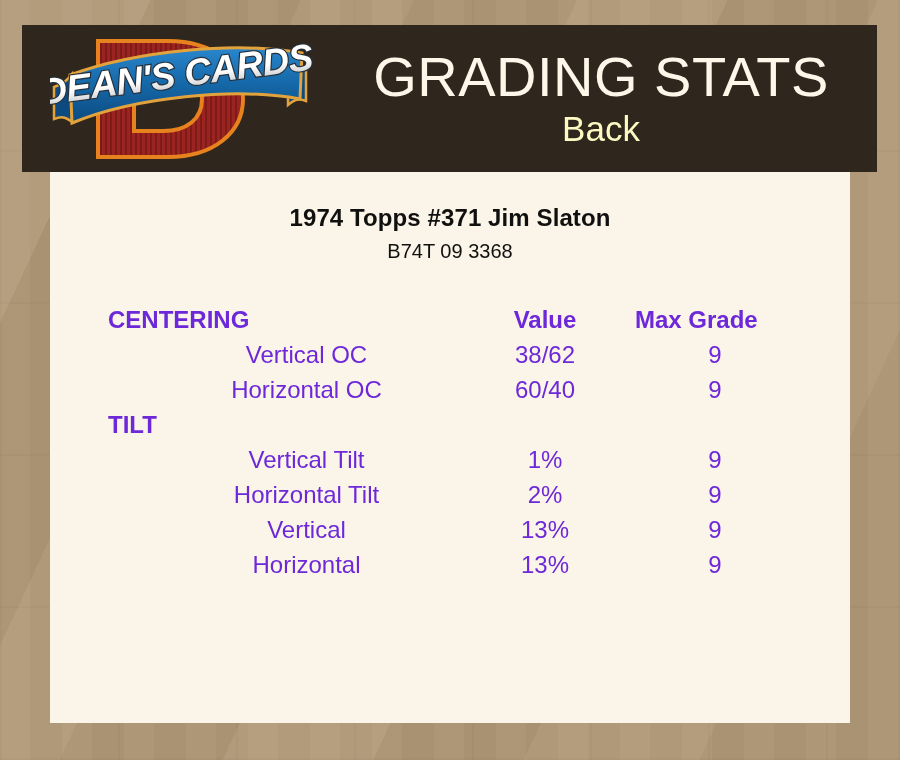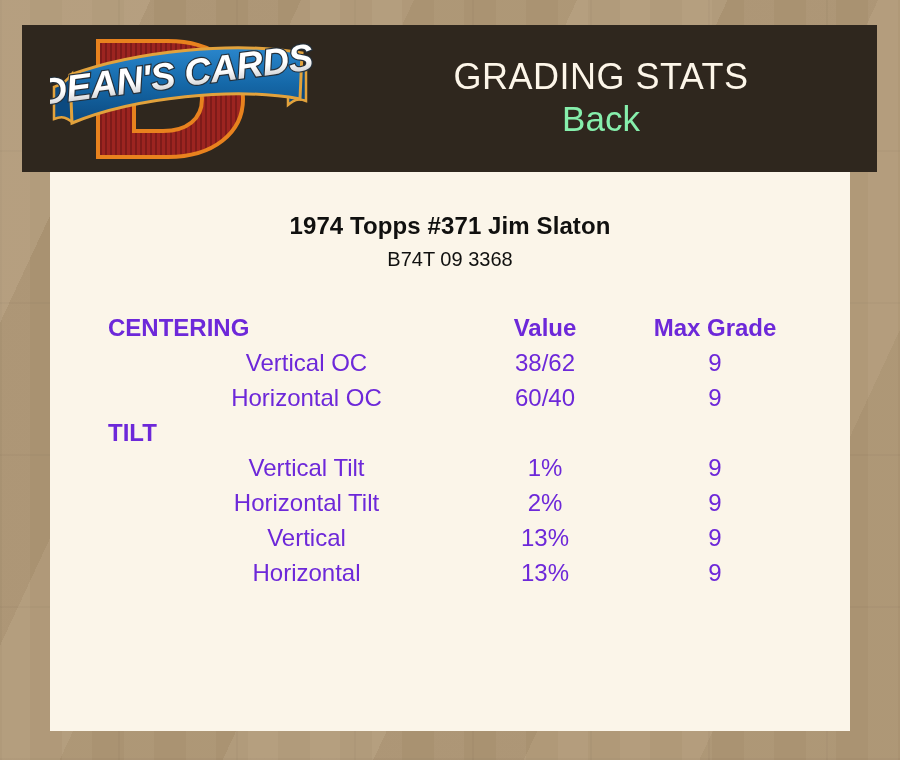--- a/index.html
+++ b/index.html
@@ -45,32 +45,32 @@
 
   
   #header-titles {
     position:absolute; left:303px; top:0;
     width:552px; height:147px;
     display:flex; flex-direction:column;
     align-items:center; justify-content:center;
   }
   #title-main {
     color:#fdf6e9;
-    font-size:36px; font-weight:400;
+    font-size:56px; font-weight:400;
     letter-spacing:.5px; line-height:1.04;
   }
   #title-sub {
-    color:#86efac;
+    color:#fef9c3;
     font-size:35px; font-weight:400;
     line-height:1.18; margin-top:2px;
   }
 
   
   #panel {
-    position:absolute; left:50px; top:172px;
+    position:absolute; left:50px; top:164px;
     width:800px; height:559px;
     background:#fbf5e9;
     z-index:3;
   }
 
   #card-title {
     margin-top:40px;
     text-align:center;
     color:#10100f;
     font-size:24px; font-weight:bold;
@@ -94,21 +94,21 @@
     padding:0; border:0;
     font-size:24px;
     line-height:35px;
     vertical-align:middle;
     white-space:nowrap;
   }
   #stats col.c-label { width:350px; }
   #stats col.c-value { width:180px; }
   #stats col.c-grade { width:160px; }
   .hdr-value { text-align:center; font-weight:bold; }
-  .hdr-grade { text-align:center; font-weight:bold; }
+  .hdr-grade { text-align:left; font-weight:bold; }
 
   tr.section-row td.sec-name {
     font-weight:bold; text-align:left;
     padding-left:3px !important;
   }
   tr.data-row td.row-label {
     font-weight:400; text-align:center;
     padding-left:53px !important;
     margin-top:20px;
   }

